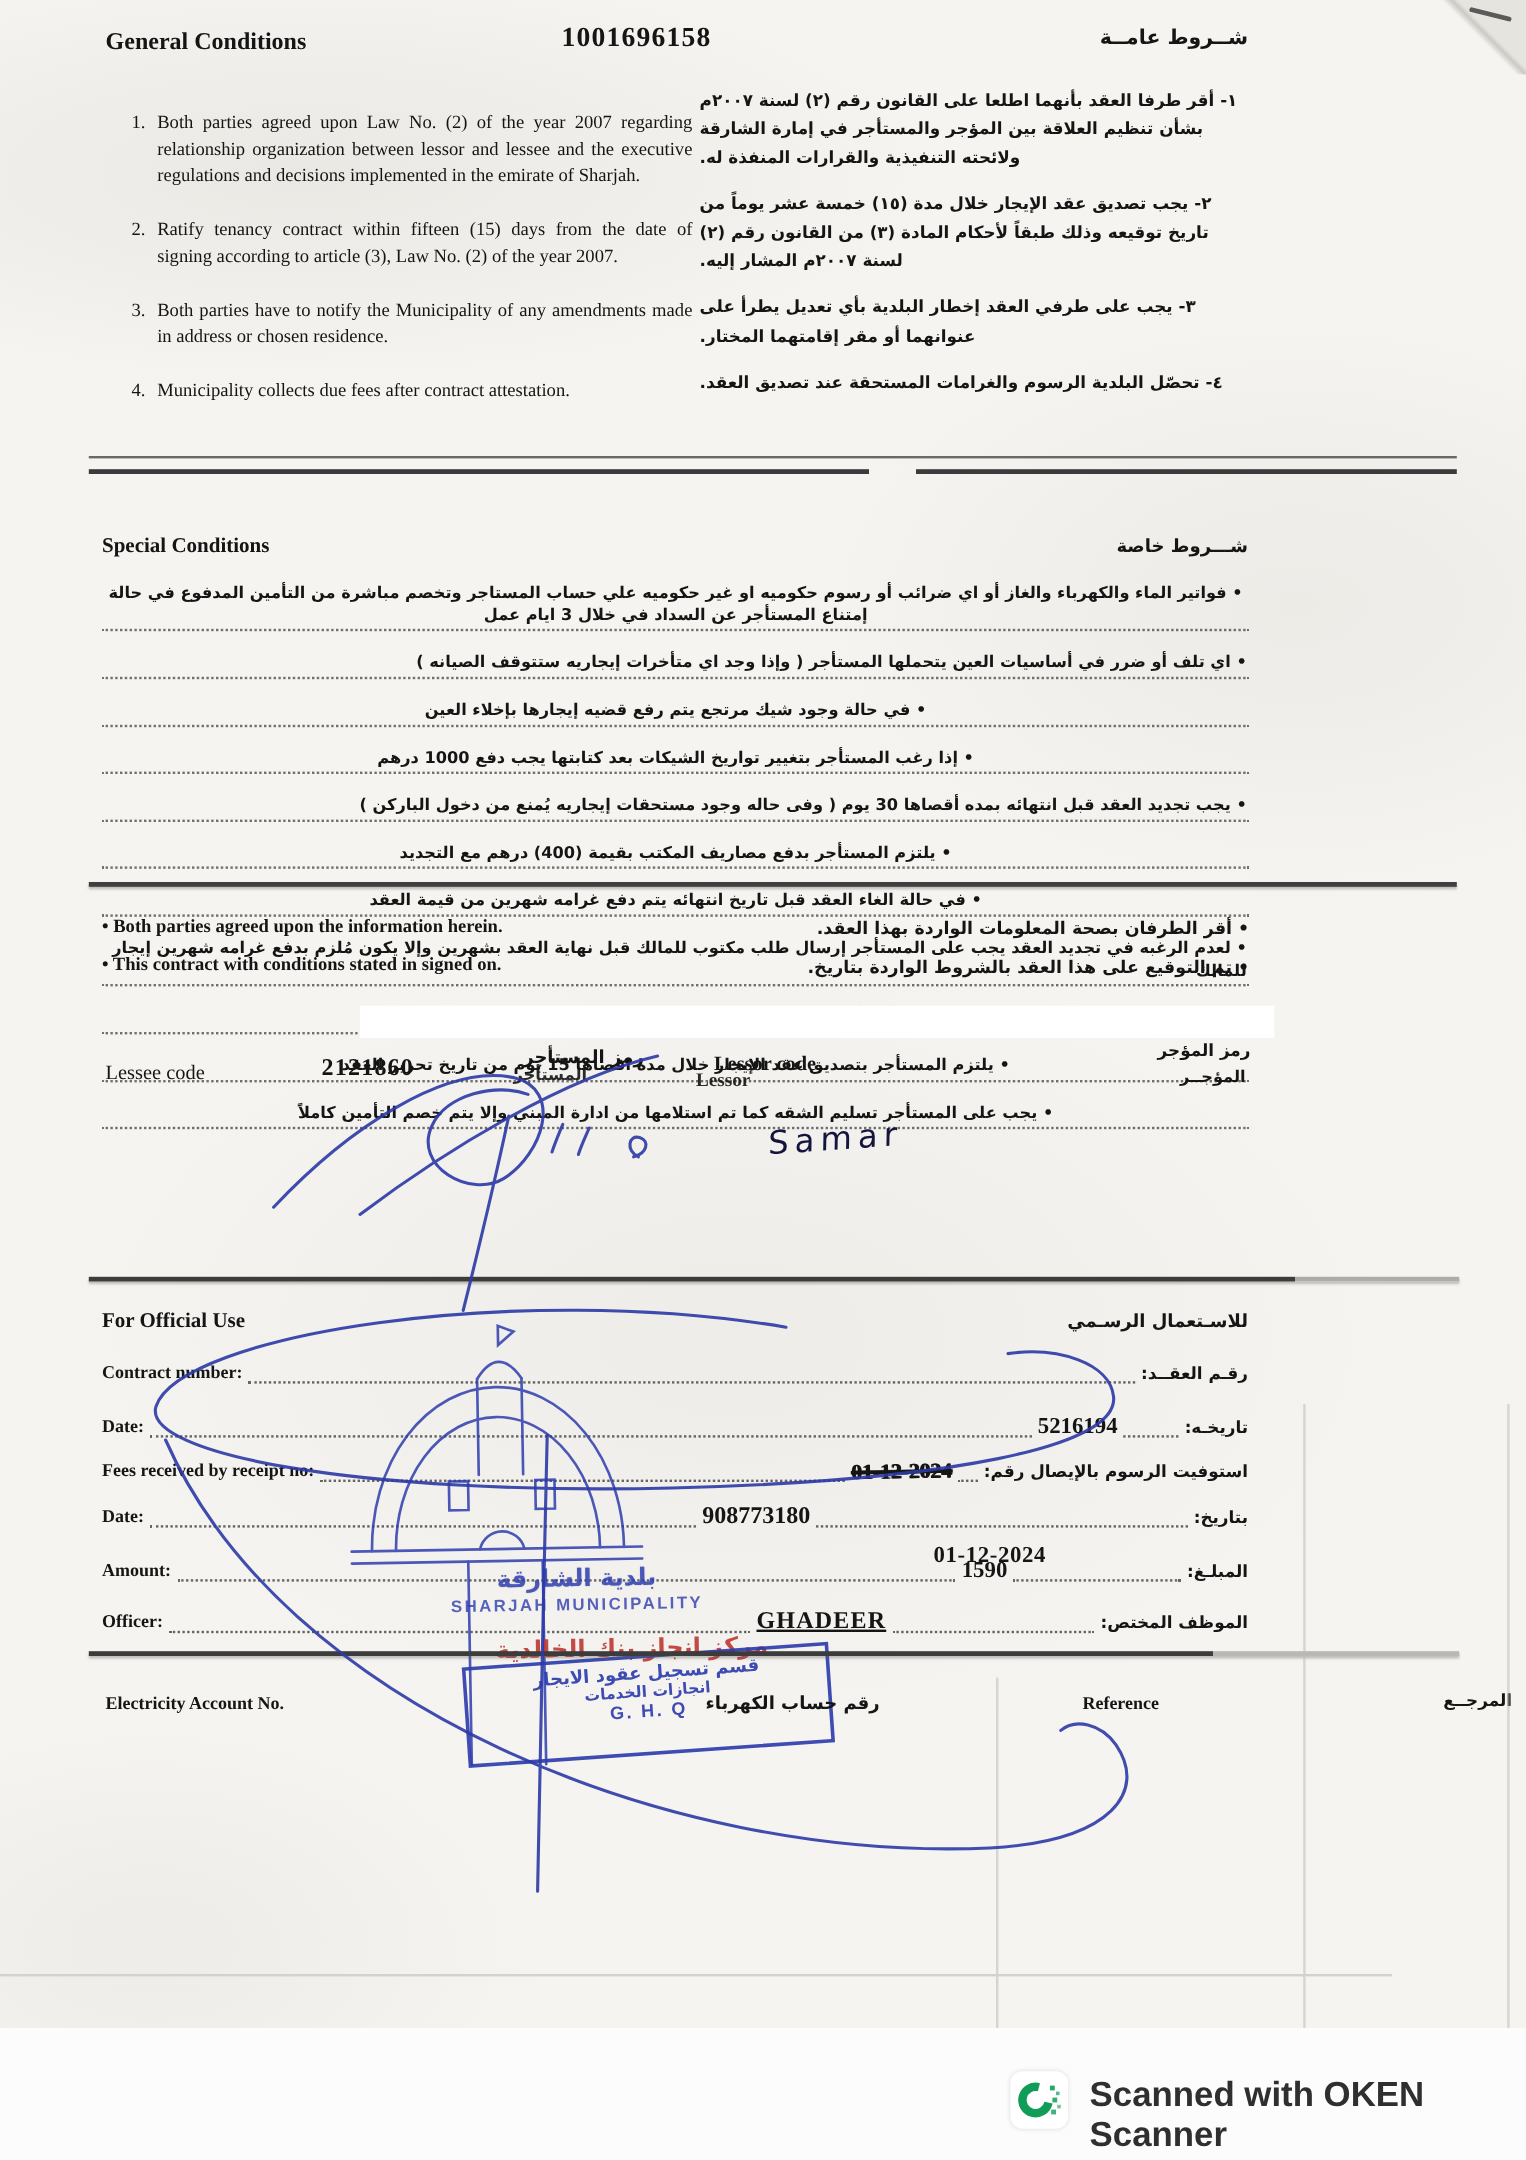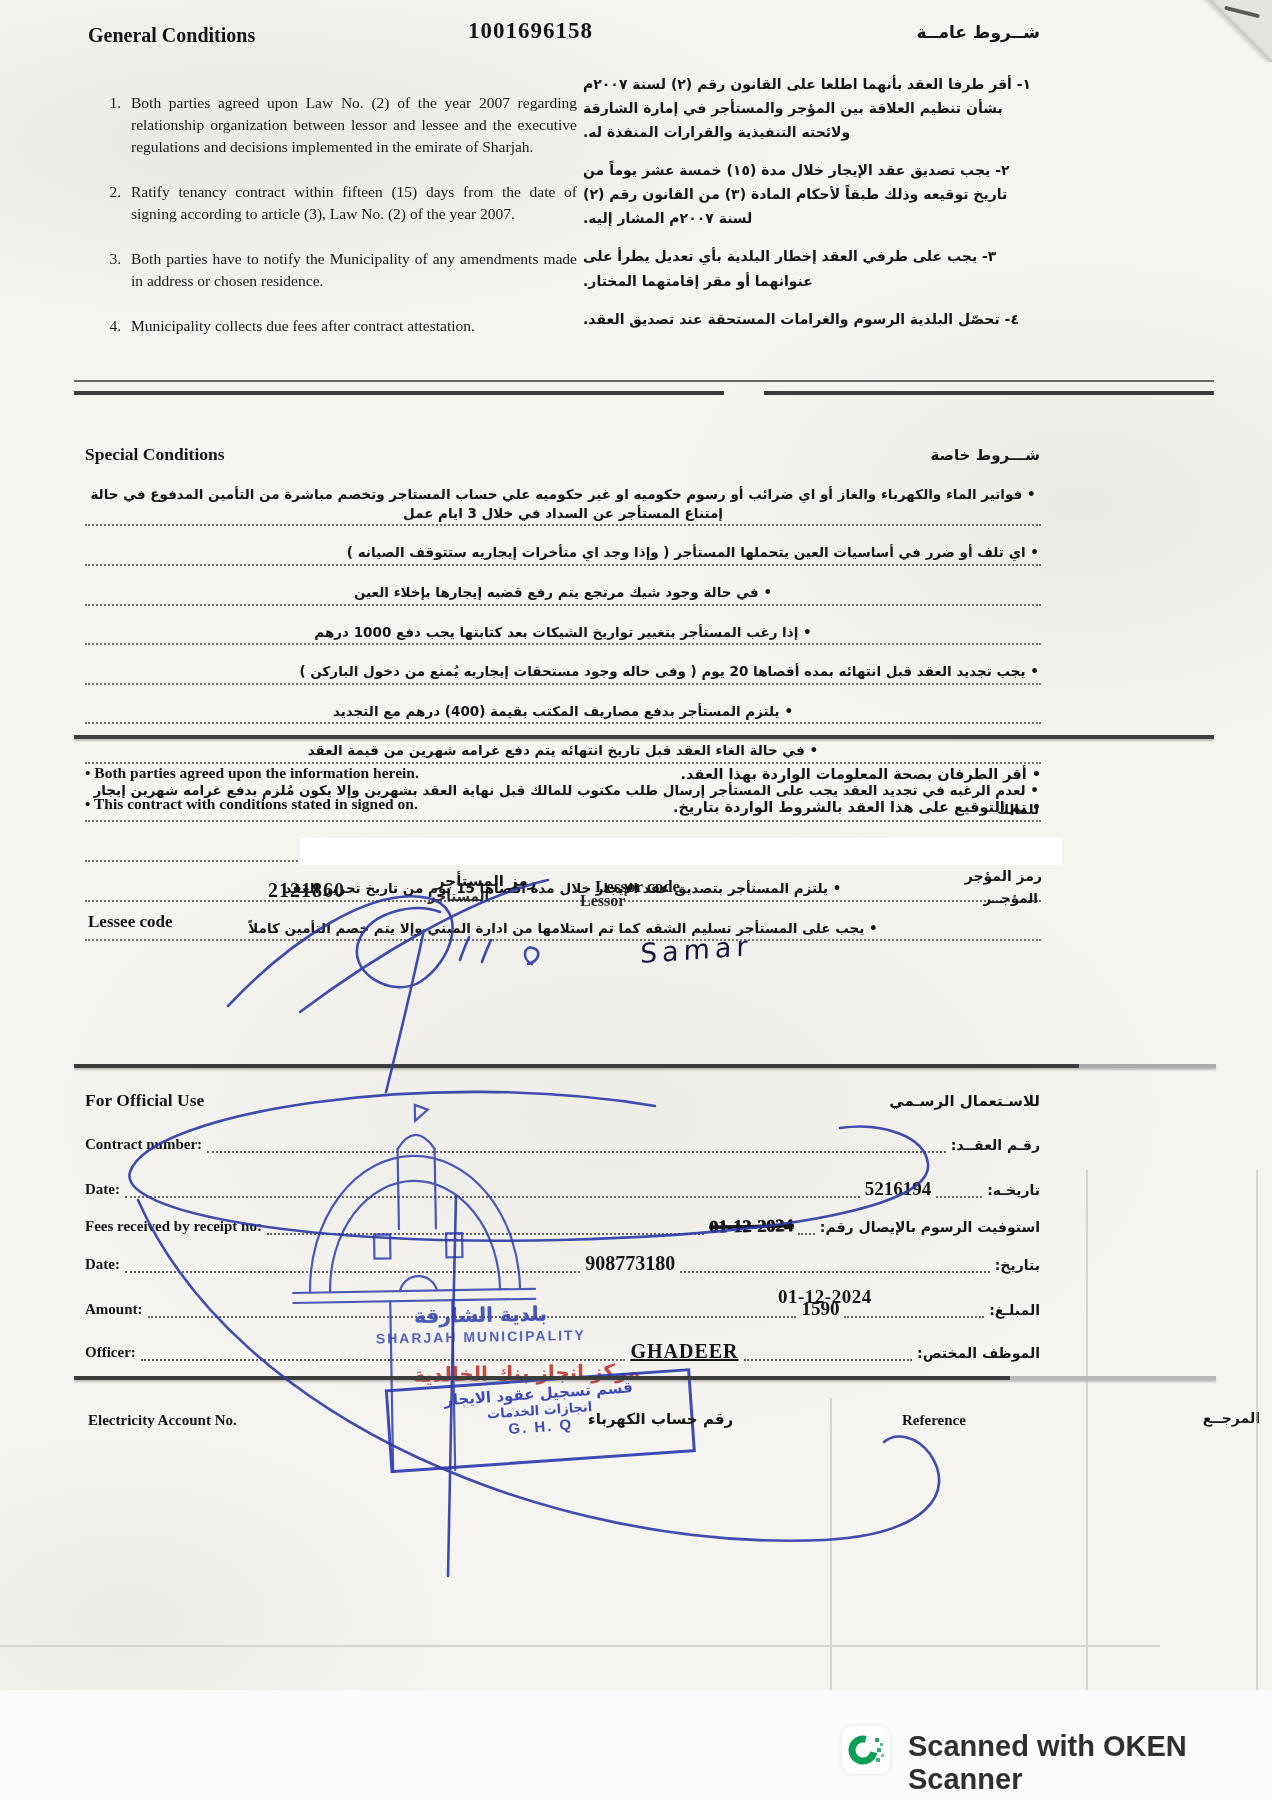--- a/index.html
+++ b/index.html
@@ -47,21 +47,21 @@
   .sp-item::before{content:"• ";}
   .sp-item.center{text-align:center;}
   
   .agree-en{top:764px;left:85px;width:480px;font-size:15.5px;font-weight:bold;}
   .agree-en .agree-line{margin-bottom:13px;}
   .agree-line::before{content:"• ";}
   .agree-ar{top:764px;left:560px;width:481px;direction:rtl;text-align:right;font-size:14.5px;line-height:1.5;}
   .agree-ar .agree-line{margin-bottom:11px;}
   .white-box{top:838px;left:300px;width:762px;height:27px;background:#ffffff;}
   
-  .lessee-label{top:884px;left:88px;font-size:17px;font-weight:bold;margin-top:28px;}
+  .lessee-label{top:884px;left:88px;font-size:17px;font-weight:normal;}
   .lessee-value{top:879px;left:268px;font-size:20px;font-weight:bold;letter-spacing:1px;}
   .lessee-ar1{top:872px;left:436px;font-size:15px;}
   .lessee-ar2{top:888px;left:428px;font-size:13.5px;opacity:.9;}
   .lessor-label{top:877px;left:595px;font-size:17px;font-weight:bold;}
   .lessor-label2{top:892px;left:580px;font-size:16px;font-weight:bold;opacity:.9;}
   .lessor-ar1{top:868px;left:960px;width:82px;text-align:right;font-size:14px;}
   .lessor-ar2{top:890px;left:960px;width:78px;text-align:right;font-size:13.5px;}
   .samar{top:934px;left:640px;font-family:"DejaVu Sans",sans-serif;font-size:27px;color:#14143c;
     letter-spacing:5px;transform:rotate(-4deg) skewX(-5deg);}
   
@@ -144,21 +144,21 @@
   </div>
 
   <div class="abs sp-hdr-en">Special Conditions</div>
   <div class="abs sp-hdr-ar ar" dir="rtl">شـــروط خاصة</div>
 
   <div class="abs sp-list ar" dir="rtl">
     <div class="sp-item center">فواتير الماء والكهرباء والغاز أو اي ضرائب أو رسوم حكوميه او غير حكوميه علي حساب المستاجر وتخصم مباشرة من التأمين المدفوع في حالة إمتناع المستأجر عن السداد في خلال 3 ايام عمل</div>
     <div class="sp-item">اي تلف أو ضرر في أساسيات العين يتحملها المستأجر ( وإذا وجد اي متأخرات إيجاريه ستتوقف الصيانه )</div>
     <div class="sp-item center">في حالة وجود شيك مرتجع يتم رفع قضيه إيجارها بإخلاء العين</div>
     <div class="sp-item center">إذا رغب المستأجر بتغيير تواريخ الشيكات بعد كتابتها يجب دفع 1000 درهم</div>
-    <div class="sp-item">يجب تجديد العقد قبل انتهائه بمده أقصاها 20 يوم ( وفى حاله وجود مستحقات إيجاريه يُمنع من دخول الباركن )</div>
+    <div class="sp-item">يجب تجديد العقد قبل انتهائه بمده أقصاها 30 يوم ( وفى حاله وجود مستحقات إيجاريه يُمنع من دخول الباركن )</div>
     <div class="sp-item center">يلتزم المستأجر بدفع مصاريف المكتب بقيمة (400) درهم مع التجديد</div>
     <div class="sp-item center">في حالة الغاء العقد قبل تاريخ انتهائه يتم دفع غرامه شهرين من قيمة العقد</div>
     <div class="sp-item">لعدم الرغبه في تجديد العقد يجب على المستأجر إرسال طلب مكتوب للمالك قبل نهاية العقد بشهرين وإلا يكون مُلزم بدفع غرامه شهرين إيجار للمالك</div>
     <div class="sp-item center">ممنوع منعاً باتاً استخدام العين لغير الغرض المخصص لها أو التأجير من الباطن</div>
     <div class="sp-item center">يلتزم المستأجر بتصديق عقد الإيجار خلال مده اقصاها 15 يوم من تاريخ تحرير العقد</div>
     <div class="sp-item center">يجب على المستأجر تسليم الشقه كما تم استلامها من ادارة المبني وإلا يتم خصم التأمين كاملاً</div>
   </div>
 
   <div class="abs rule rule2"></div>
 

